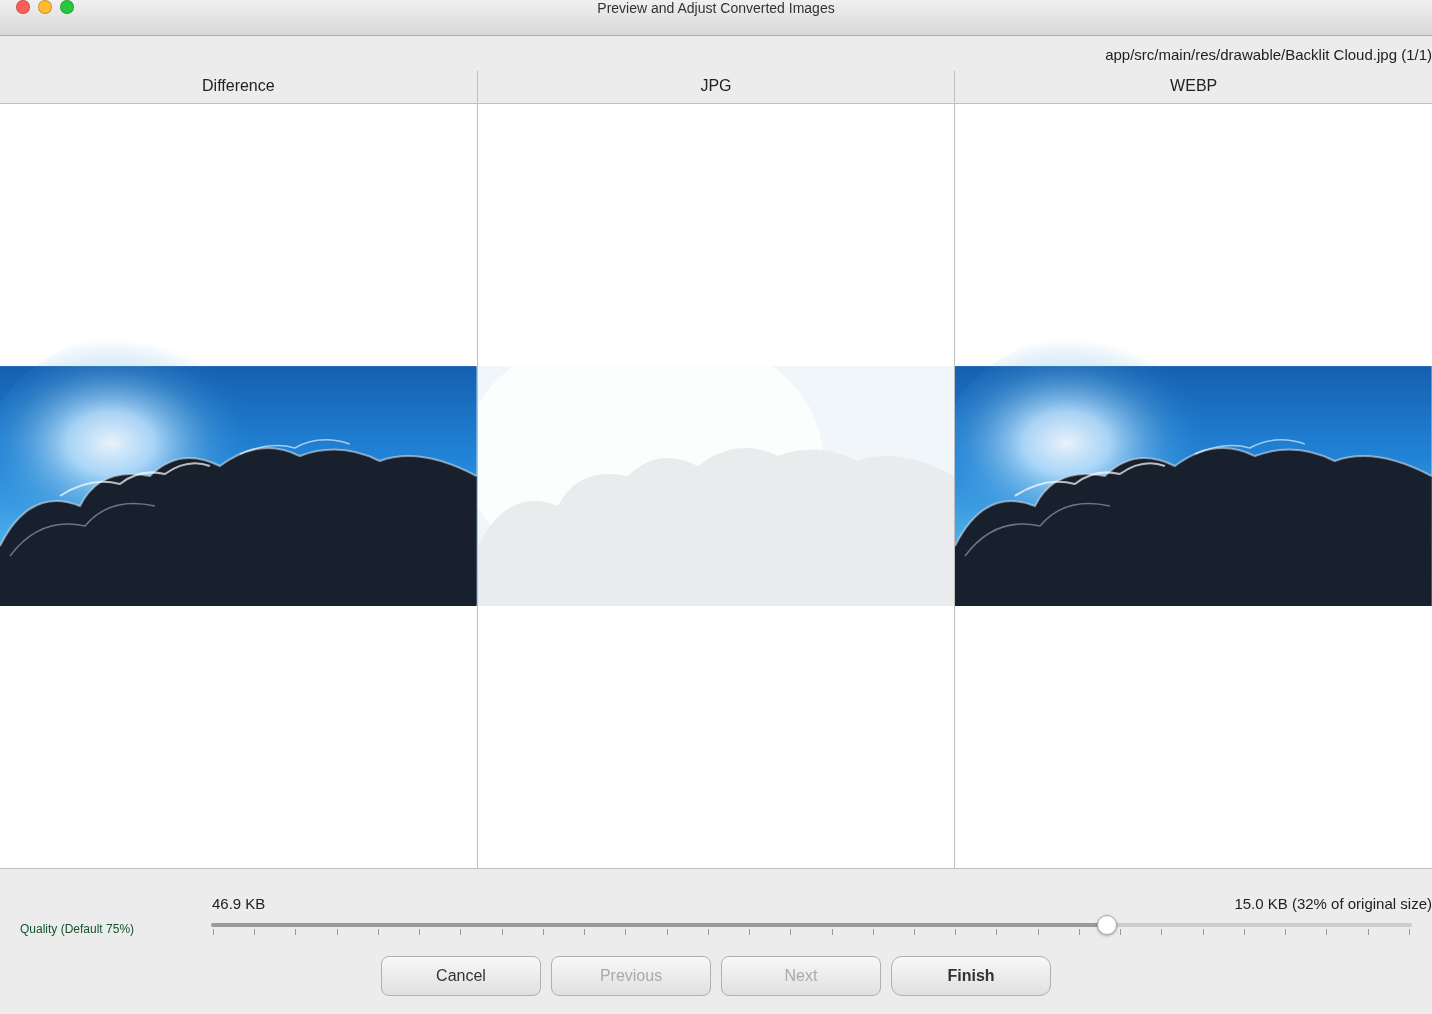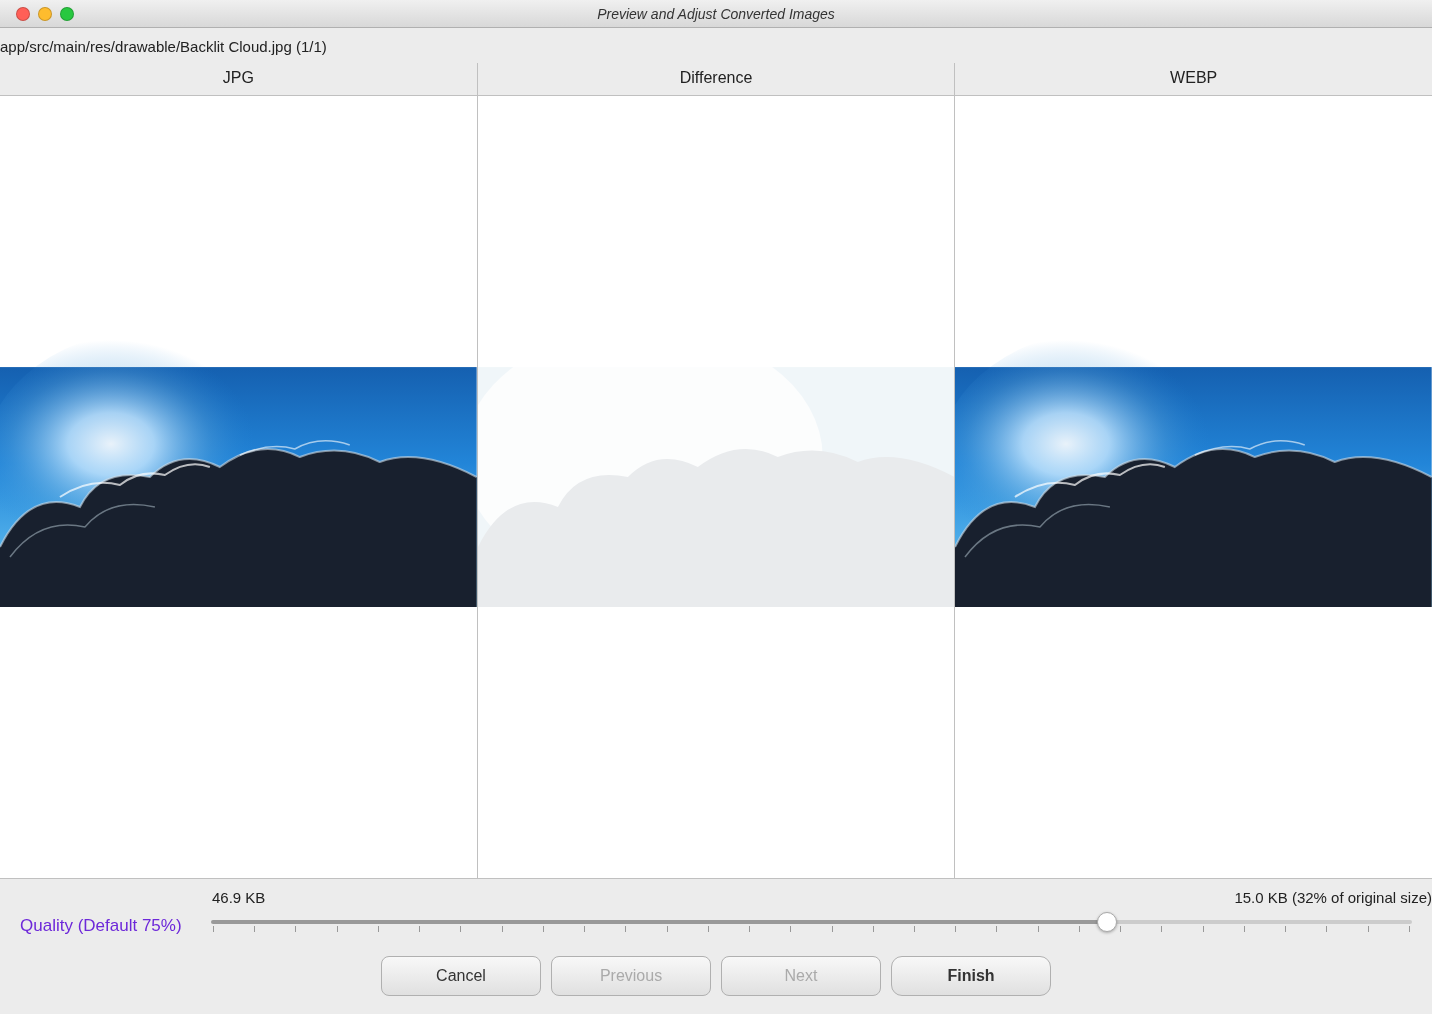--- a/index.html
+++ b/index.html
@@ -10,28 +10,26 @@
       width: 1432px;
       height: 1014px;
       overflow: hidden;
       display: flex;
       flex-direction: column;
     }
 
     
     .titlebar {
       background: linear-gradient(to bottom, #f0f0f0, #d8d8d8);
-      height: 28px;
-      display: flex;
-      align-items: center;
+      height: 36px;
+      display: flex;
       justify-content: center;
       border-bottom: 1px solid #b0b0b0;
       position: relative;
       flex-shrink: 0;
-      font-style: italic;
     }
 
     .titlebar-buttons {
       position: absolute;
       left: 16px;
       display: flex;
       gap: 8px;
       align-items: center;
     }
 
@@ -48,21 +46,21 @@
 
     .titlebar-title {
       font-size: 14px;
       font-weight: 500;
       color: #333;
     }
 
     
     .filepath-bar {
       background: #ececec;
-      text-align: left;
+      text-align: right;
       padding: 10px 0 8px 0;
       font-size: 15px;
       color: #222;
       font-weight: 400;
       flex-shrink: 0;
     }
 
     
     .col-headers {
       display: flex;
@@ -110,21 +108,21 @@
 
     
     .footer {
       background: #ececec;
       flex-shrink: 0;
       padding: 0;
     }
 
     .file-sizes {
       display: flex;
-      padding: 10px 0 6px 0;
+      padding: 26px 0 6px 0;
     }
 
     .file-size-left {
       flex: 1;
       text-align: center;
       font-size: 15px;
       color: #222;
     }
 
     .file-size-mid {
@@ -140,22 +138,22 @@
     }
 
     .quality-row {
       display: flex;
       align-items: center;
       padding: 4px 20px 10px 20px;
       gap: 16px;
     }
 
     .quality-label {
-      font-size: 17px;
-      color: #6d28d9;
+      font-size: 12px;
+      color: #14532d;
       white-space: nowrap;
       min-width: 175px;
     }
 
     .quality-slider-container {
       flex: 1;
       display: flex;
       flex-direction: column;
     }
 
@@ -239,22 +237,22 @@
     <div class="titlebar-btn btn-maximize"></div>
   </div>
   <span class="titlebar-title">Preview and Adjust Converted Images</span>
 </div>
 
 <div class="filepath-bar">
   <span>app/src/main/res/drawable/Backlit Cloud.jpg (1/1)</span>
 </div>
 
 <div class="col-headers">
+  <div class="col-header">Difference</div>
   <div class="col-header">JPG</div>
-  <div class="col-header">Difference</div>
   <div class="col-header">WEBP</div>
 </div>
 
 <div class="preview-area">
 
   <div class="preview-pane">
     <svg class="scene-svg" viewBox="0 0 477 560" preserveAspectRatio="xMidYMid meet">
 
       <defs>
         <linearGradient id="skyGrad" x1="0" y1="0" x2="0" y2="1">

